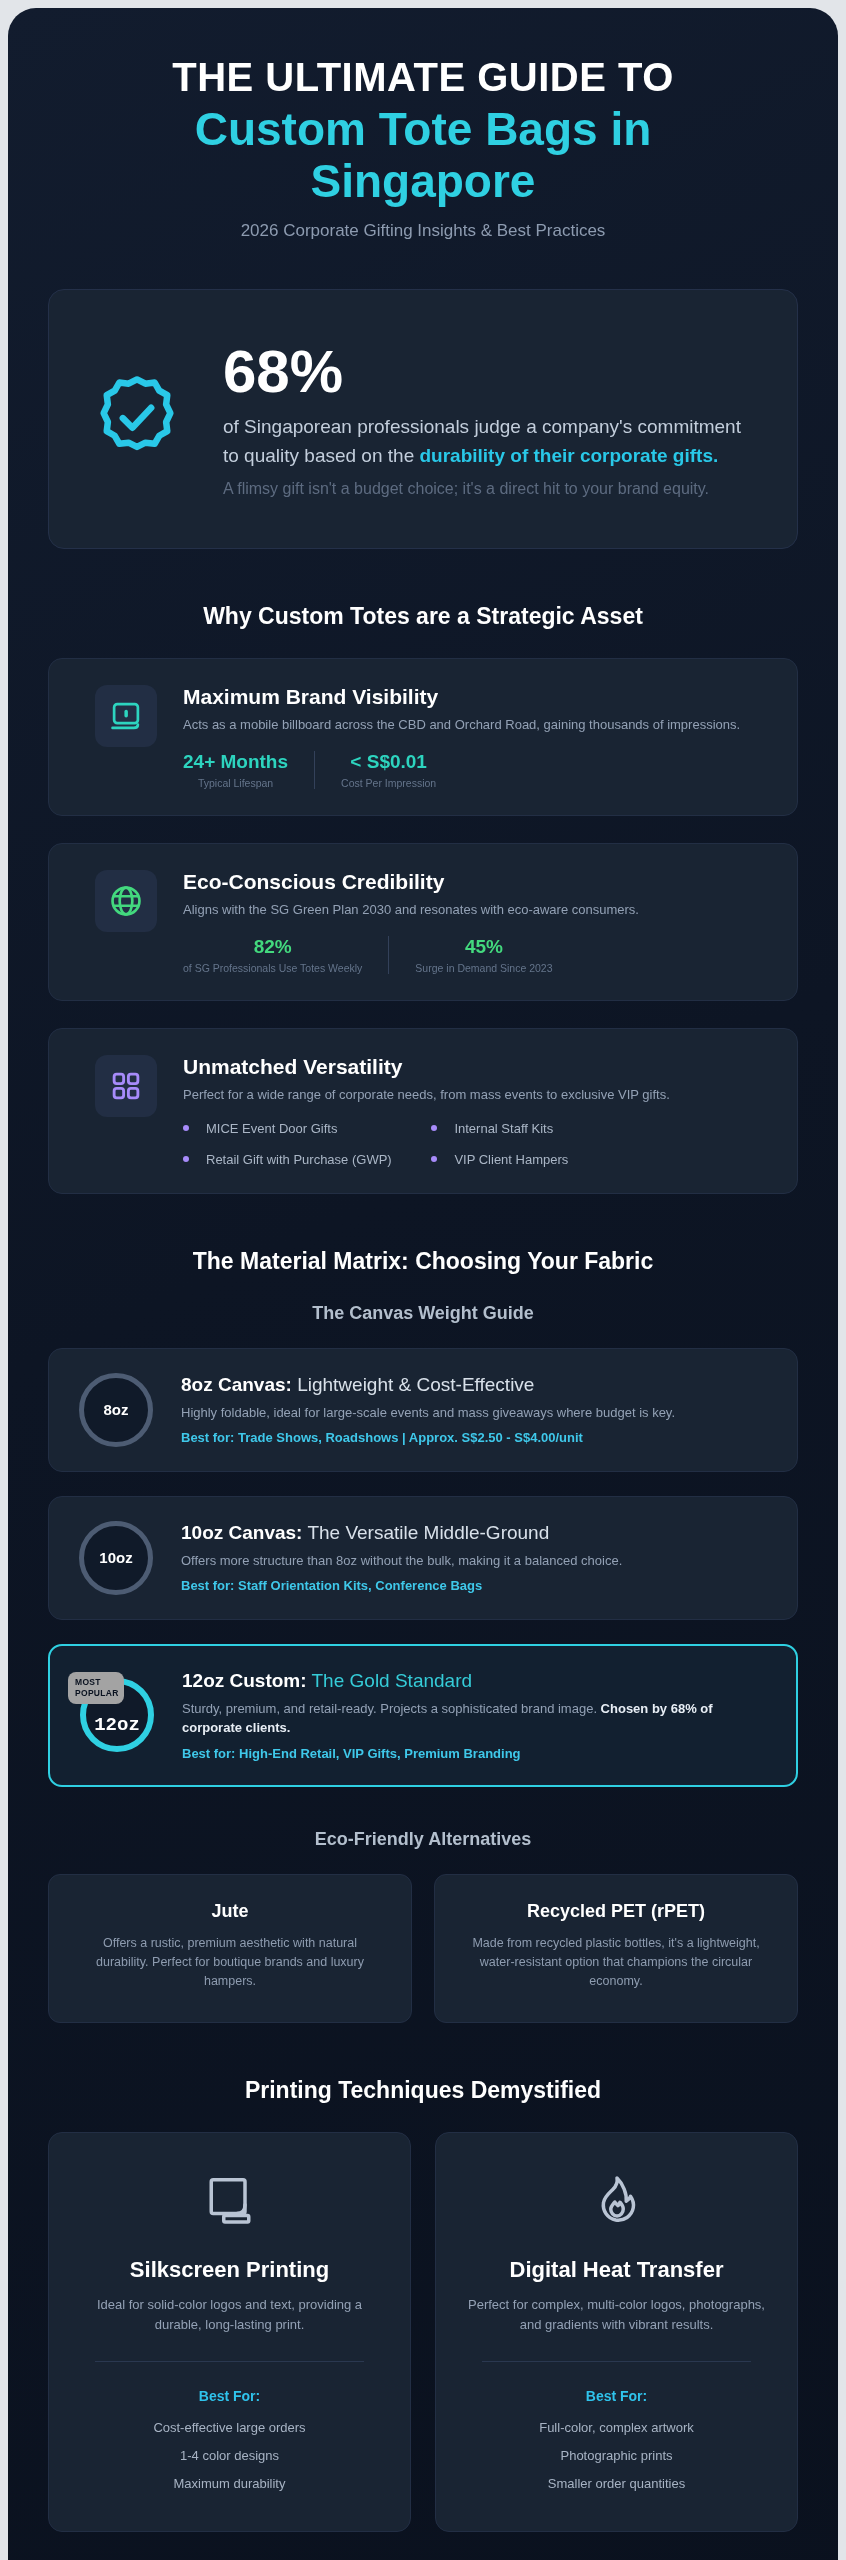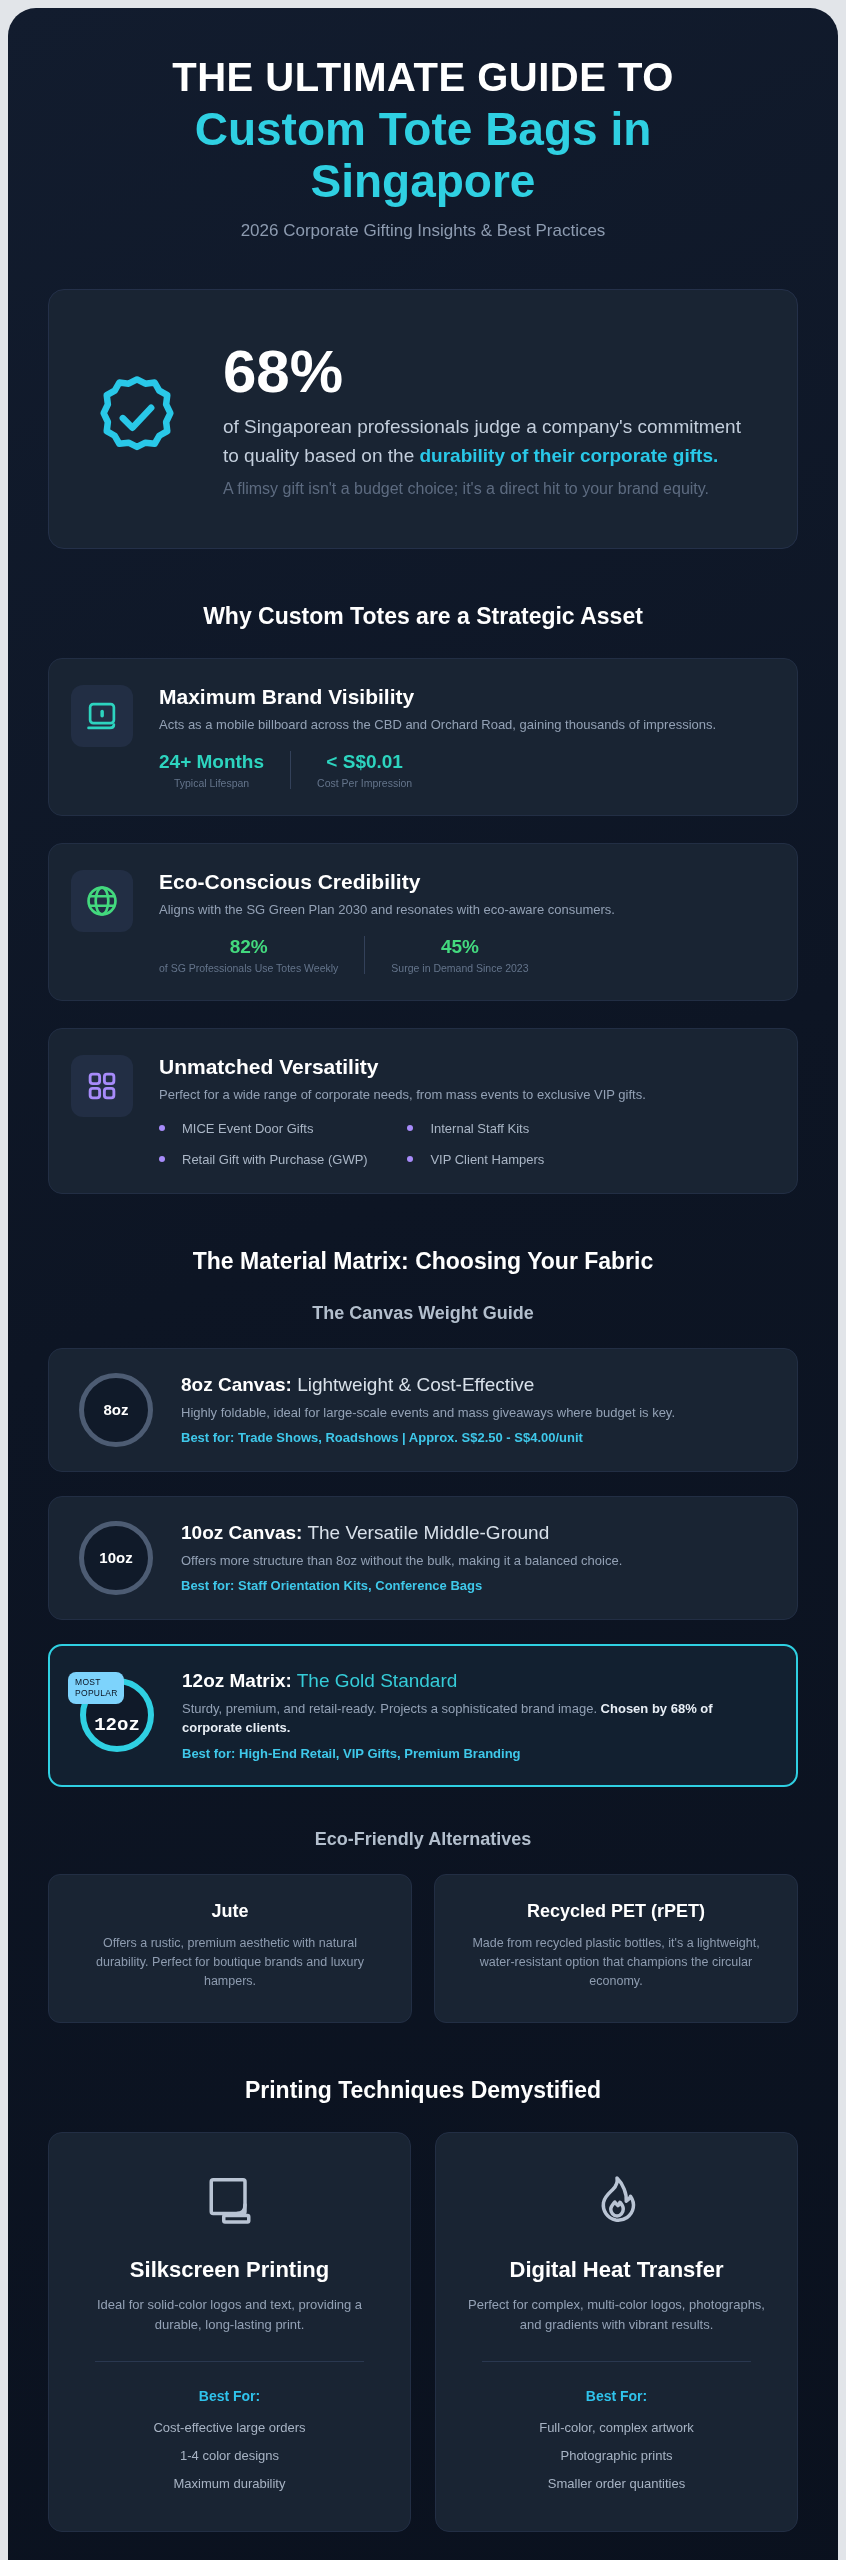--- a/index.html
+++ b/index.html
@@ -36,21 +36,21 @@
   .hero-value { font-size: 60px; font-weight: bold; line-height: 1.05; margin-bottom: 10px; }
   .hero-text { font-size: 19px; line-height: 1.5; color: #c3cedc; }
   .hero-text .hl { color: #29c8e8; font-weight: bold; }
   .hero-note { font-size: 16px; color: #5d6b80; margin-top: 10px; }
   
   .sec-title { text-align: center; font-size: 23px; font-weight: bold; color: #ffffff; margin: 54px 0 28px; }
   .sec-sub { text-align: center; font-size: 18px; font-weight: bold; color: #b3bfcd; margin: 22px 0 24px; }
   
   .fcard {
     background: #192433; border: 1px solid #222e44; border-radius: 14px;
-    padding: 26px 22px; display: flex; gap: 26px; margin-bottom: 27px;
+    padding: 26px 46px; display: flex; gap: 26px; margin-bottom: 27px;
   }
   .fcard-iconbox {
     flex: 0 0 62px; height: 62px; border-radius: 12px; background: #222e44;
     display: flex; align-items: center; justify-content: center;
   }
   .fcard-title { font-size: 21px; font-weight: bold; margin-bottom: 7px; }
   .fcard-desc { font-size: 13px; color: #93a1b5; line-height: 1.45; }
   .stats { display: flex; align-items: center; margin-top: 16px; }
   .stat { display: flex; flex-direction: column; align-items: center; padding: 0 26px; }
   .stat:first-child { padding-left: 0; }
@@ -80,21 +80,21 @@
   .ccard.popular { border: 2px solid #2fd0e2; background: #122030; }
   .ccard.popular .ccard-title .tagline { color: #35ccd8; }
   .pop-badge { position: relative; flex: 0 0 74px; height: 74px; }
   .pop-badge .ring {
     width: 74px; height: 74px; border-radius: 50%; border: 6px solid #2fd0e2;
     display: flex; align-items: flex-end; justify-content: center;
     font-size: 19px; font-weight: bold; color: #ffffff; background: #101a29; padding-bottom: 10px; font-family: Liberation Mono, monospace;
   }
   .pop-badge .ribbon {
     position: absolute; top: -6px; left: -12px; z-index: 2;
-    background: #7dd3fc; color: #0a1220; font-size: 8.5px; font-weight: normal;
+    background: #a3a3a3; color: #0a1220; font-size: 8.5px; font-weight: bold;
     line-height: 1.3; padding: 5px 7px; border-radius: 8px; width: 56px; text-align: left;
     letter-spacing: 0.3px;
   }
   
   .eco-grid { display: grid; grid-template-columns: 1fr 1fr; gap: 22px; margin-bottom: 20px; }
   .ecard {
     background: #192433; border: 1px solid #222e44; border-radius: 12px;
     padding: 26px 26px 30px; text-align: center; min-height: 118px;
   }
   .ecard-title { font-size: 18px; font-weight: bold; margin-bottom: 12px; }
@@ -241,21 +241,21 @@
       <div class="ccard-best">Best for: Staff Orientation Kits, Conference Bags</div>
     </div>
   </div>
 
   <div class="ccard popular">
     <div class="pop-badge">
       <div class="ribbon">MOST POPULAR</div>
       <div class="ring">12oz</div>
     </div>
     <div>
-      <div class="ccard-title"><span class="strong">12oz Matrix:</span><span class="tagline"> The Gold Standard</span></div>
+      <div class="ccard-title"><span class="strong">12oz Custom:</span><span class="tagline"> The Gold Standard</span></div>
       <div class="ccard-desc"><span>Sturdy, premium, and retail-ready. Projects a sophisticated brand image. </span><span class="b">Chosen by 68% of corporate clients.</span></div>
       <div class="ccard-best">Best for: High-End Retail, VIP Gifts, Premium Branding</div>
     </div>
   </div>
 
   <div class="sec-sub" style="margin-top:42px;">Eco-Friendly Alternatives</div>
   <div class="eco-grid">
     <div class="ecard">
       <div class="ecard-title">Jute</div>
       <div class="ecard-desc">Offers a rustic, premium aesthetic with natural durability. Perfect for boutique brands and luxury hampers.</div>

